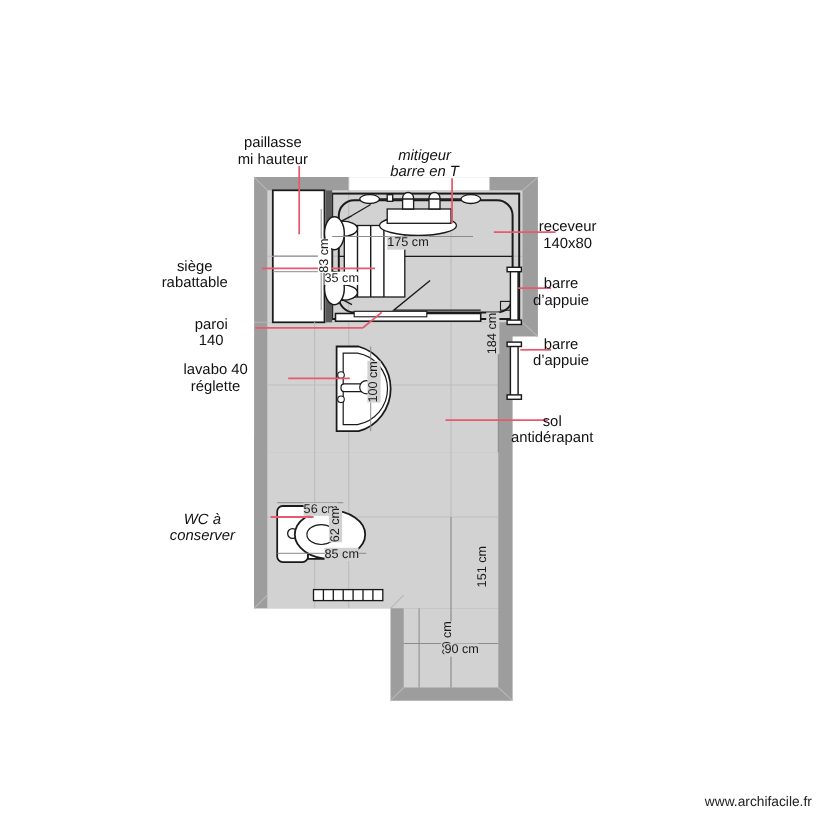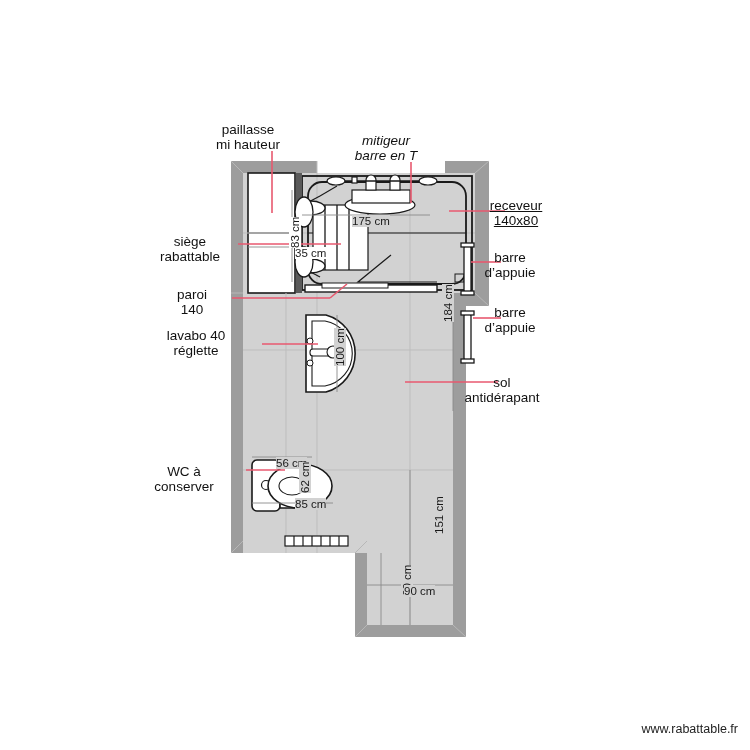--- a/index.html
+++ b/index.html
@@ -200,44 +200,44 @@
     <line x1="246" y1="470" x2="285" y2="470"></line>
   </g>
 
 </svg>
 
 <div id="anno-layer">
     <div class="anno" style="left: 248px; top: 122px; transform: translateX(-50%);">paillasse
 mi hauteur</div>
     <div class="anno" style="left: 386px; top: 133px; transform: translateX(-50%); font-style: italic;">mitigeur
 barre en T</div>
-    <div class="anno" style="left: 516px; top: 198px; transform: translateX(-50%); text-decoration: underline;">receveur
+    <div class="anno" style="left: 516px; top: 198px; transform: translateX(-50%);">receveur
 140x80</div>
     <div class="anno" style="left: 510px; top: 250px; transform: translateX(-50%);">barre
 d’appuie</div>
     <div class="anno" style="left: 510px; top: 305px; transform: translateX(-50%);">barre
 d’appuie</div>
-    <div class="anno" style="left: 190px; top: 234px; transform: translateX(-50%);">siège
+    <div class="anno" style="left: 177px; top: 234px; transform: translateX(-50%);">siège
 rabattable</div>
     <div class="anno" style="left: 192px; top: 287px; transform: translateX(-50%);">paroi
 140</div>
     <div class="anno" style="left: 196px; top: 328px; transform: translateX(-50%);">lavabo 40
 réglette</div>
     <div class="anno" style="left: 502px; top: 375px; transform: translateX(-50%);">sol
 antidérapant</div>
-    <div class="anno" style="left: 184px; top: 464px; transform: translateX(-50%);">WC à
+    <div class="anno" style="left: 184px; top: 464px; transform: translateX(-50%); font-style: italic;">WC à
 conserver</div>
   </div>
 <div id="dim-layer">
     <div class="dim" style="left: 352px; top: 215px;">175 cm</div>
     <div class="dim onwhite" style="left: 263px; top: 247px; margin-left: 32px;">35 cm</div>
     <div class="dim vert onwhite" style="left: 289px; top: 248px;">83 cm</div>
     <div class="dim vert" style="left: 442px; top: 322px;">184 cm</div>
     <div class="dim vert" style="left: 334px; top: 366px;">100 cm</div>
     <div class="dim" style="left: 276px; top: 457px;">56 cm</div>
     <div class="dim" style="left: 295px; top: 498px;">85 cm</div>
     <div class="dim vert" style="left: 299px; top: 493px;">62 cm</div>
     <div class="dim vert" style="left: 433px; top: 534px;">151 cm</div>
     <div class="dim vert" style="left: 401px; top: 596px;">60 cm</div>
     <div class="dim" style="left: 404px; top: 585px; text-align: center;">90 cm</div>
   </div>
 
-<div class="footer">www.rabattable.fr</div>
+<div class="footer">www.archifacile.fr</div>
 
 </body></html>

